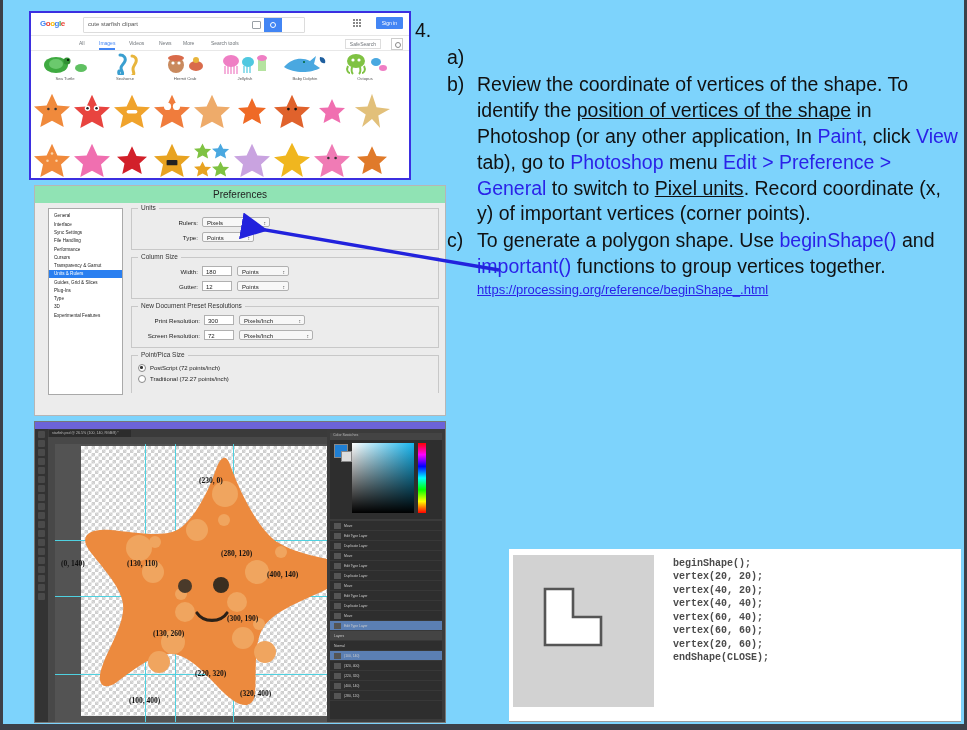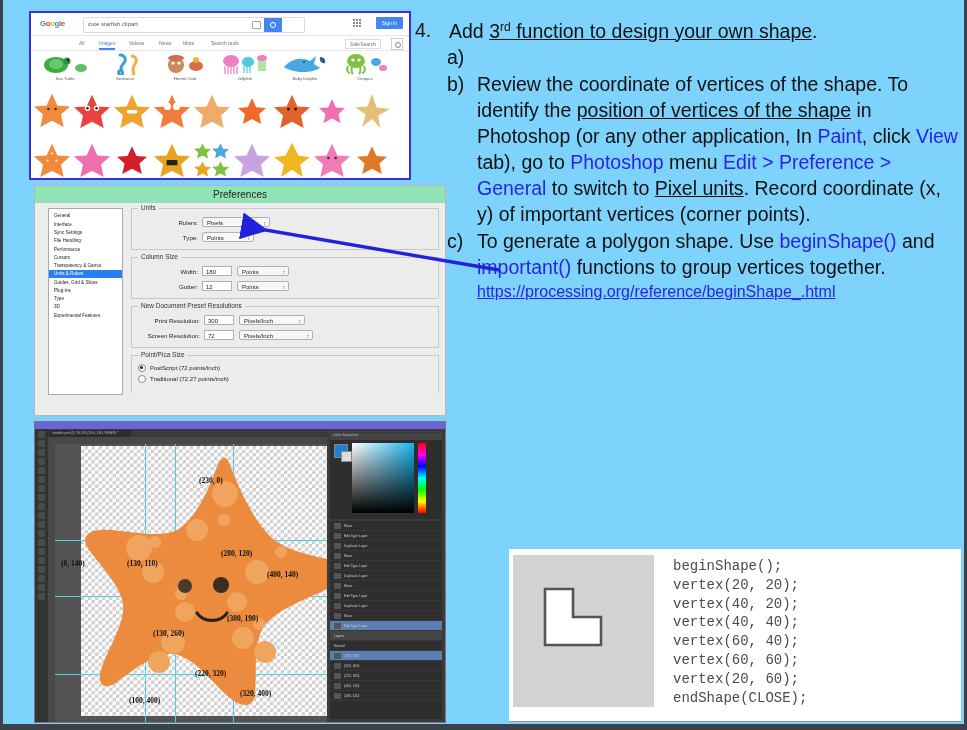--- a/index.html
+++ b/index.html
@@ -136,29 +136,29 @@
   
   #content{position:absolute;left:412px;top:18px;width:545px;}
   .item{display:flex;font-size:19.5px;line-height:1.33;color:#111;margin-bottom:1px;}
   .item .mark{width:34px;flex:none;}
   .item.lvl1 .mark{width:34px;}
   .item.lvl2{padding-left:32px;font-size:19.5px;}
   .item.lvl2 .mark{width:30px;}
   .u{text-decoration:underline;}
   .b{color:#2a22e8;text-align:right;}
   sup{font-size:.62em;vertical-align:super;}
-  #link-line{margin:2px 0 0 62px;font-size:16px;color:#2a22e8;text-decoration:underline;}
+  #link-line{margin:2px 0 0 62px;font-size:13px;color:#2a22e8;text-decoration:underline;}
 
   
   #codefig{position:absolute;left:506px;top:549px;width:452px;height:172px;
     background:#fff;border-bottom:1px solid #9b9b9b;}
   #code-img{position:absolute;left:4px;top:6px;width:141px;height:152px;background:#d2d2d2;}
   #code-poly{position:absolute;left:30px;top:32px;width:60px;height:60px;}
   #codetext{position:absolute;left:164px;top:8px;font-family:"Liberation Mono",monospace;
-     font-size:14px;line-height:1.345;color:#4b4b4b;font-weight:normal;white-space:pre;}
+     font-size:10px;line-height:1.345;color:#4b4b4b;font-weight:bold;white-space:pre;}
 
   
   #arrow{position:absolute;left:0;top:0;width:961px;height:724px;pointer-events:none;}
 </style>
 </head>
 <body>
 
 <div id="slide">
 
   <div id="google-shot">
@@ -622,21 +622,20 @@
             <div class="llab">(280, 120)</div>
           </div>
       </div>
     </div>
   </div>
 
   <div id="content">
 
     <div class="item lvl1">
       <div class="mark">4.</div>
-      <div><span>Add </span><span class="u"><span>3</span><sup>rd</sup><span> function to design your own shape</span></span><span>.</span></div>
     </div>
 
     <div class="item lvl2">
       <div class="mark">a)</div>
     </div>
 
     <div class="item lvl2">
       <div class="mark">b)</div>
       <div style="width:485px"><span>Review the coordinate of vertices of the shape. To identify the </span><span class="u">position of vertices of the shape</span><span> in Photoshop (or any other application, In </span><span class="b">Paint</span><span>, click </span><span class="b">View</span><span> tab), go to </span><span class="b">Photoshop</span><span> menu </span><span class="b">Edit &gt; Preference &gt; General</span><span> to switch to </span><span class="u">Pixel units</span><span>.  Record coordinate (x, y) of important vertices (corner points).</span></div>
     </div>

